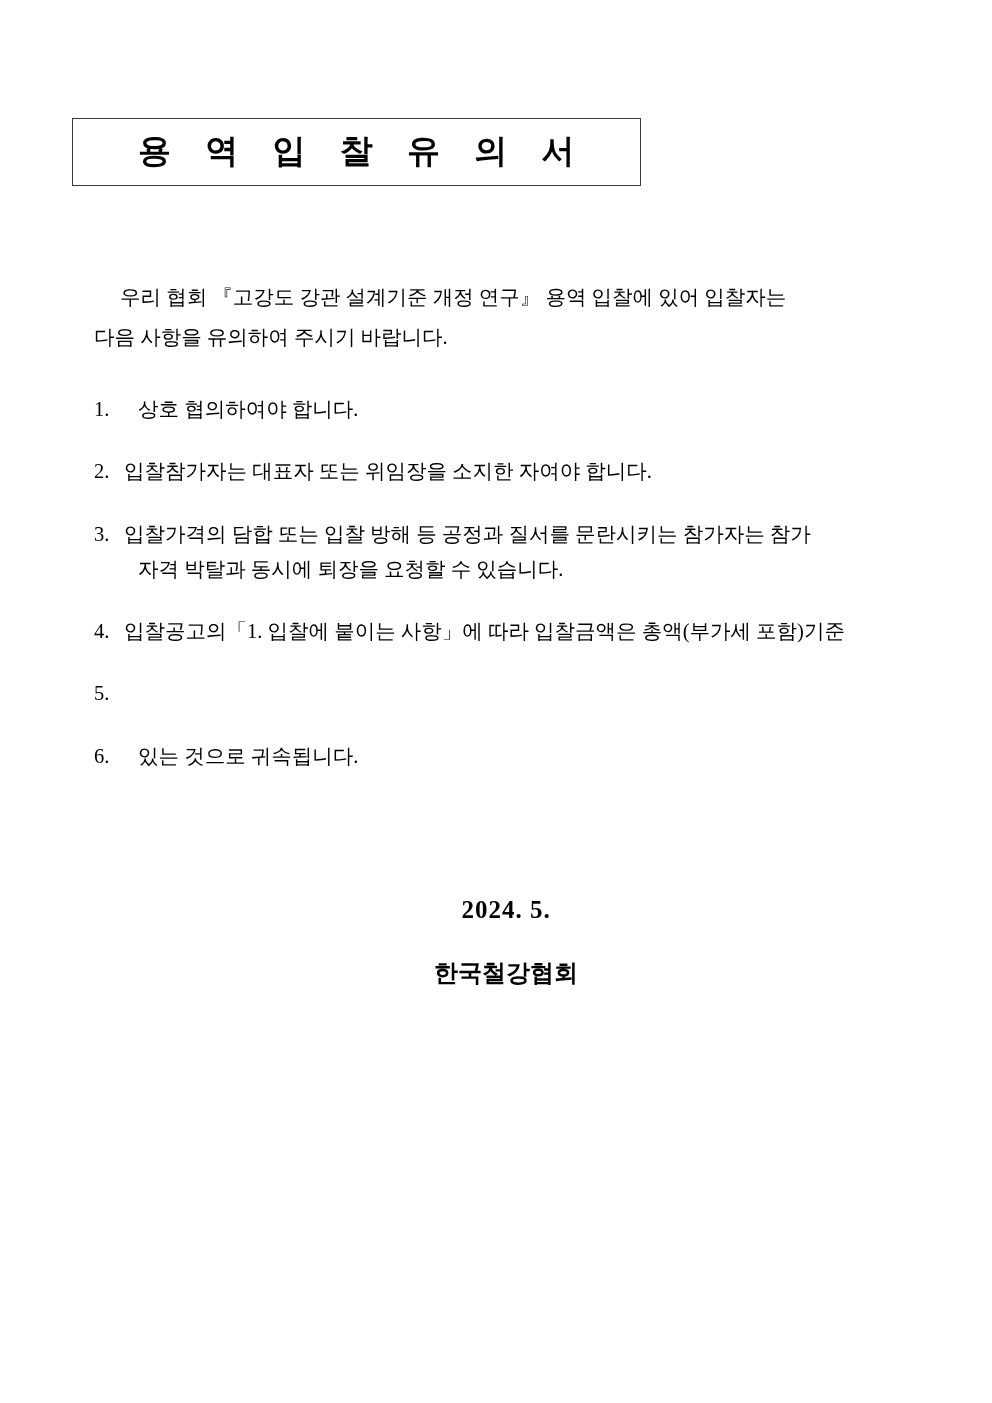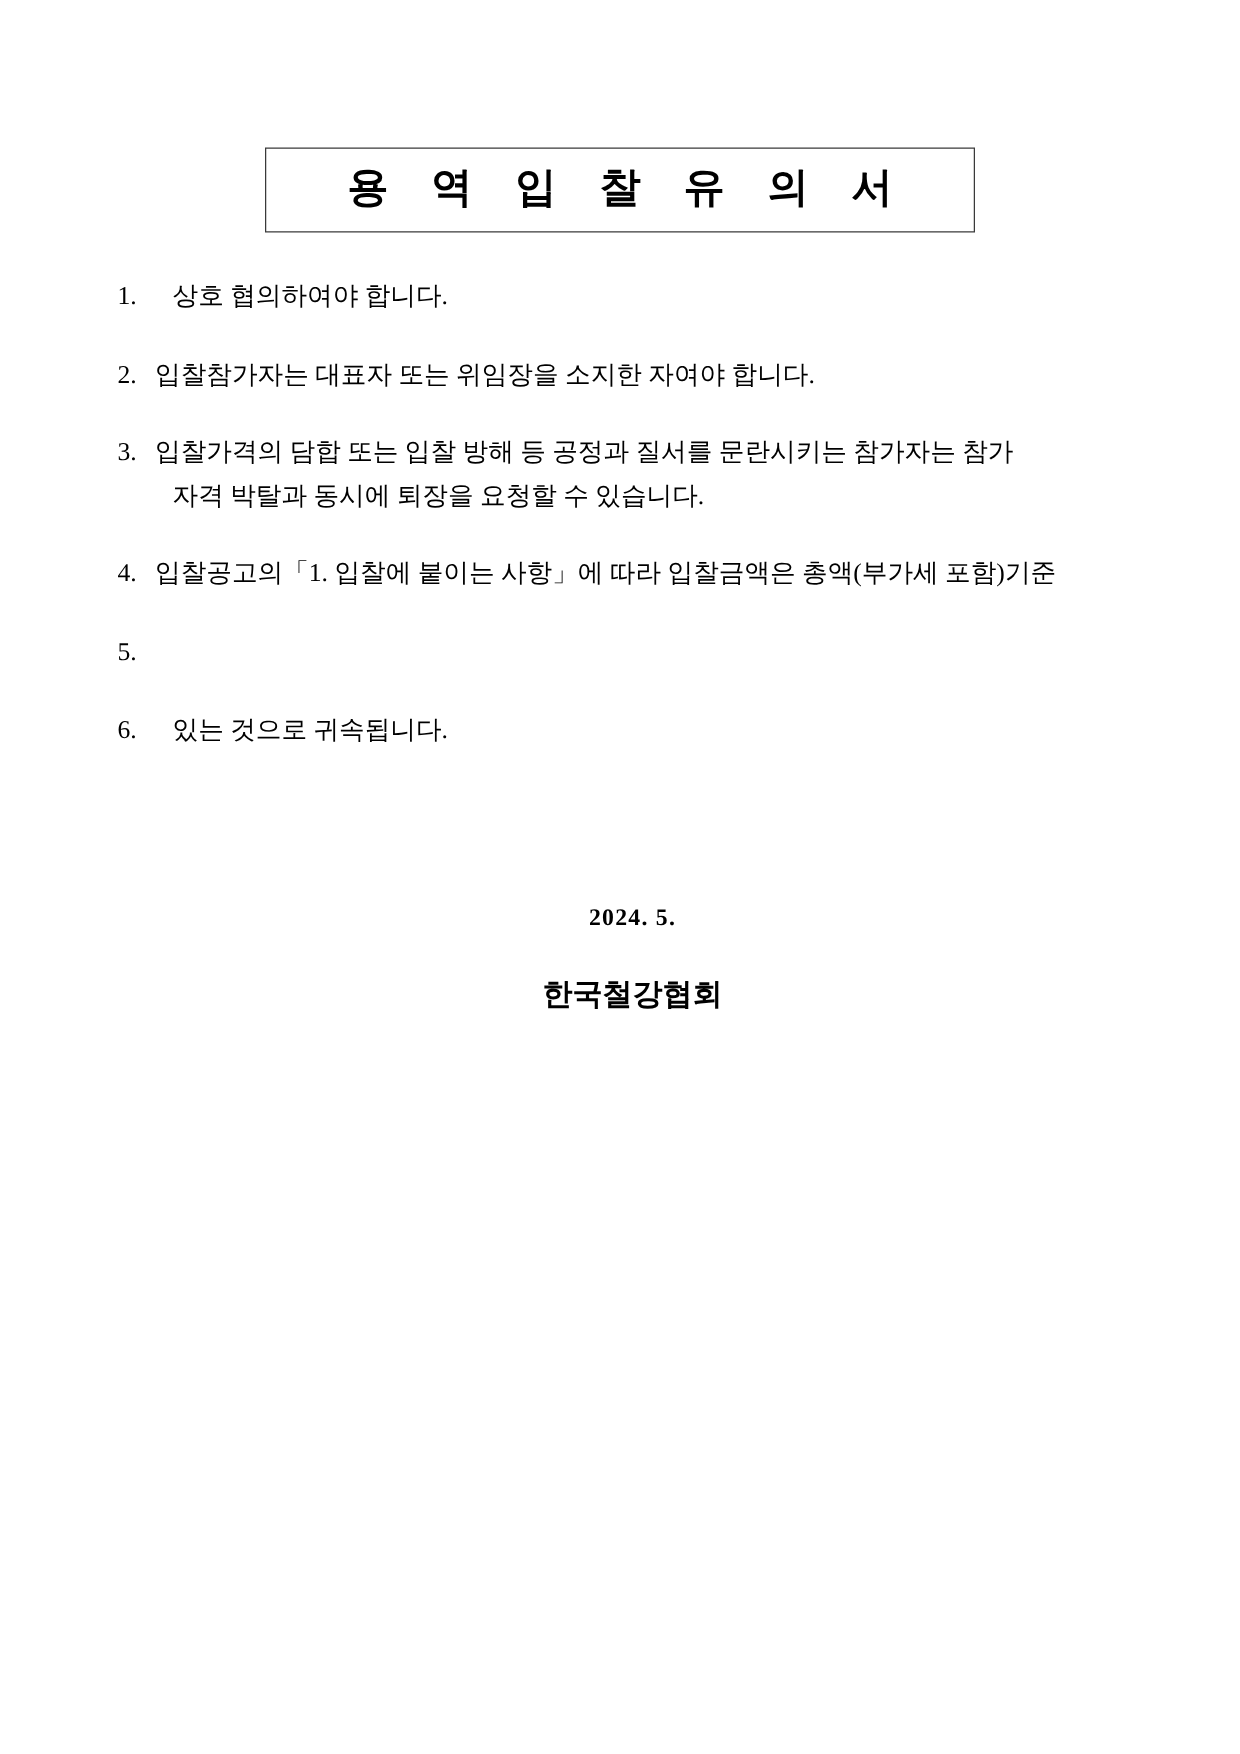--- a/index.html
+++ b/index.html
@@ -19,21 +19,20 @@
     position: relative;
     width: 992px;
     height: 1403px;
     box-sizing: border-box;
     padding: 0 72px;
   }
 
   
   .title-wrap {
     display: flex;
-    justify-content: center;
     margin-top: 118px;
   }
   .title-box {
     border: 1px solid #3a3a3a;
     padding: 14px 52px 16px 52px;
     min-width: 460px;
     text-align: center;
     background: #ffffff;
   }
   .title-text {
@@ -79,21 +78,21 @@
   }
   .item .body .l2 {
     display: block;
     text-indent: 14px;
   }
 
   
   .date {
     margin-top: 122px;
     text-align: center;
-    font-size: 19px;
+    font-size: 25px;
     font-weight: bold;
     letter-spacing: 1px;
     padding-left: 20px;
   }
   .org {
     margin-top: 33px;
     text-align: center;
     font-size: 24px;
     font-weight: bold;
     padding-left: 20px;
@@ -103,20 +102,24 @@
 <body>
 
 <div class="page">
 
   <div class="title-wrap">
     <div class="title-box">
       <div class="title-text">용 역 입 찰 유 의 서</div>
     </div>
   </div>
 
+  <div class="intro">
+    <div class="ln1">우리 협회 『고강도 강관 설계기준 개정 연구』 용역 입찰에 있어 입찰자는</div>
+    <div class="ln2">다음 사항을 유의하여 주시기 바랍니다.</div>
+  </div>
 
   <div class="items">
 
     <div class="item">
       <div class="num">1.</div>
       <div class="body">
         <span class="l2">상호 협의하여야 합니다.</span>
       </div>
     </div>
 

